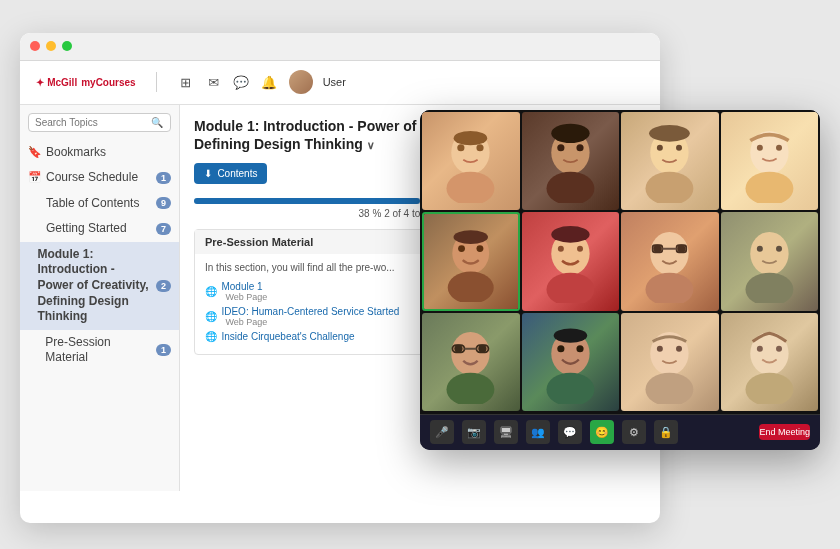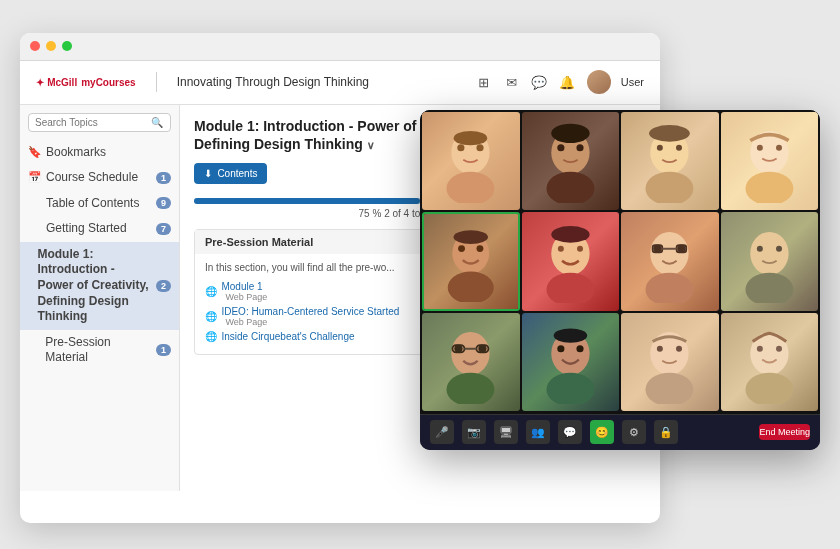--- a/index.html
+++ b/index.html
@@ -432,21 +432,20 @@
         <div class="tl tl-green"></div>
       </div>
     </div>
 
     <div class="top-nav">
       <div class="logo-area">
         <span class="logo-mcgill">✦ McGill</span>
         <span class="logo-mycourses">myCourses</span>
       </div>
       <div class="nav-divider"></div>
-      <span class="nav-title">Innovating Through Design Thinking</span>
       <div class="nav-icons">
         <div class="nav-icon">⊞</div>
         <div class="nav-icon">✉</div>
         <div class="nav-icon">💬</div>
         <div class="nav-icon">🔔</div>
         <div class="avatar-circle" style="background: linear-gradient(135deg,#c8a07a,#a07050);"></div>
         <span class="user-name-nav">User</span>
       </div>
     </div>
 
@@ -516,21 +515,21 @@
             <a>Expand All</a>
             <span> | </span>
             <a>Collapse All</a>
           </div>
         </div>
 
         <div class="progress-bar-container">
           <div class="progress-bar-fill"></div>
         </div>
         <div class="progress-text">
-          <span>75 %</span>
+          <span>38 %</span>
           <span> </span>
           <span>2 of 4 topics complete</span>
         </div>
 
         <div class="section-card">
           <div class="section-header">Pre-Session Material</div>
           <div class="section-body">
             <p style="margin-bottom:8px;">In this section, you will find all the pre-wo...</p>
             <div class="section-link">
               <span style="color:#1a6aad;">🌐</span>

